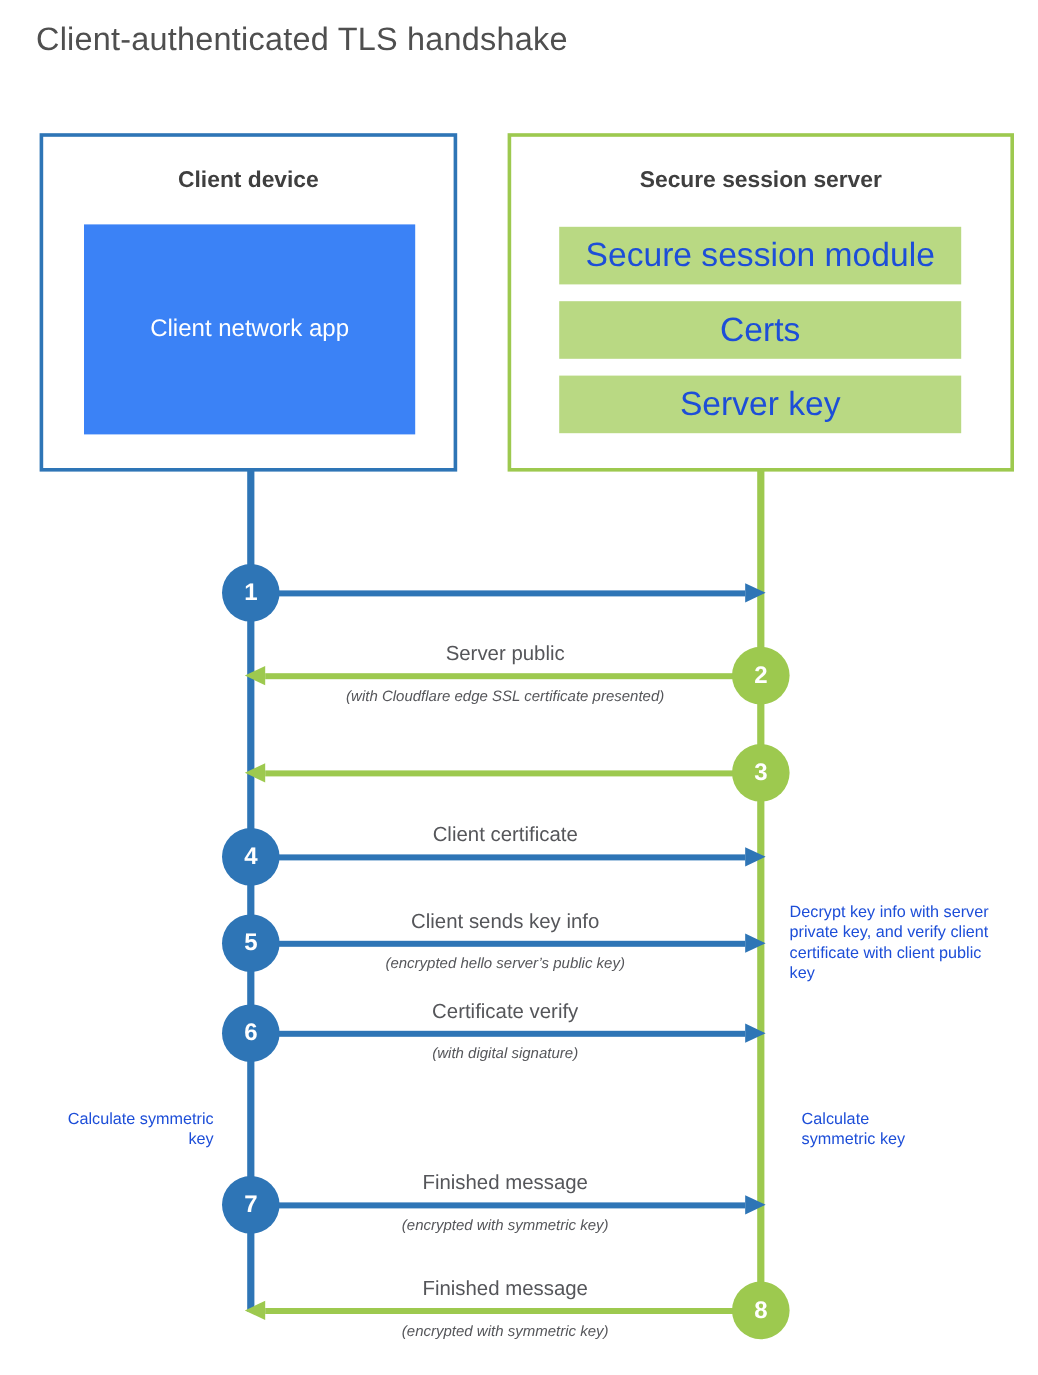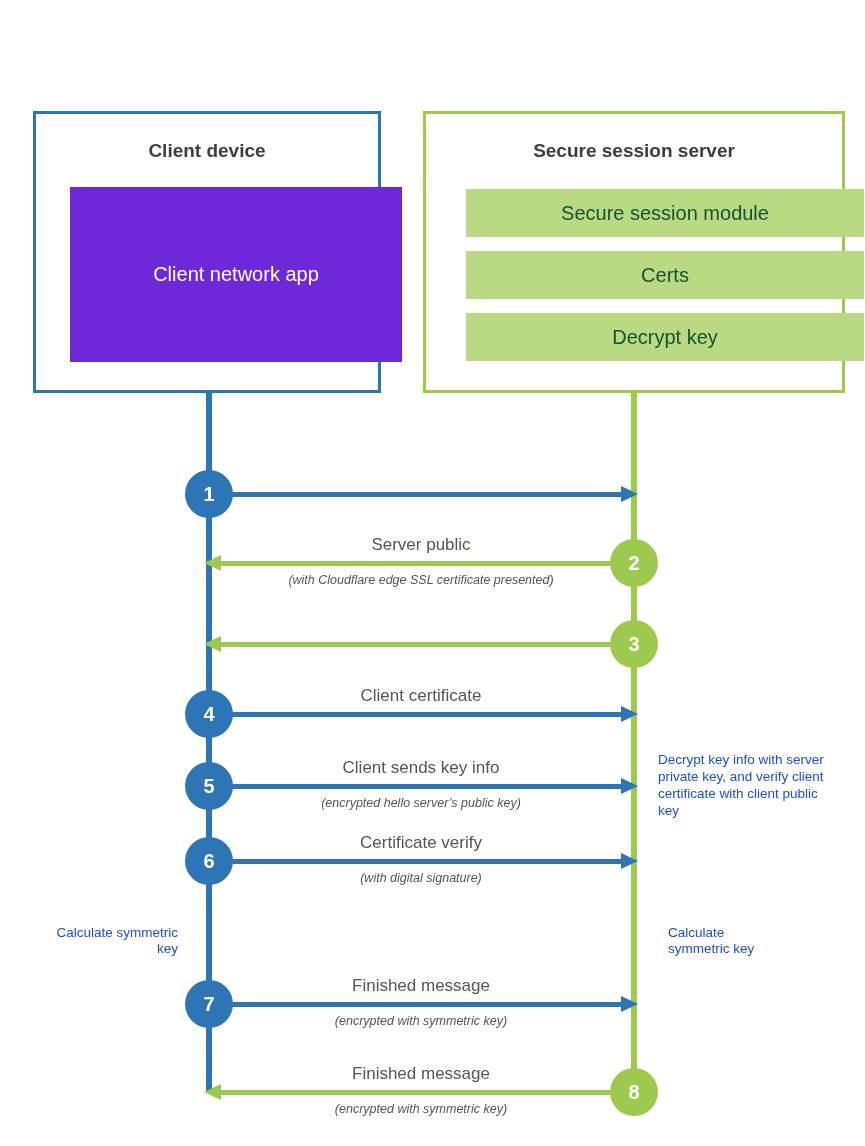--- a/index.html
+++ b/index.html
@@ -13,27 +13,27 @@
   }
   
   .entity-box { position:absolute; background:#fff; box-sizing:border-box;padding-left:26px; }
   .entity-box.client { left:33px; top:111px; width:348px; height:282px; border:3px solid #2e75b6; }
   .entity-box.server { left:423px; top:111px; width:422px; height:282px; border:3px solid #9dc94f; }
   .entity-title {
     position:absolute; left:0; top:26px; width:100%; text-align:center;
     font-size:19px; font-weight:bold; color:#3f3f3f;
   }
   .app-box {
-    position:absolute; left:34px; top:73px; width:332px; height:175px;
-    background:#6d28d9; display:flex; align-items:center; justify-content:center;
+    position:absolute; left:34px; top:73px; width:276px; height:175px;
+    background:#3b82f6; display:flex; align-items:center; justify-content:center;
   }
   .app-box span { max-width:190px; text-align:center; font-size:20px; line-height:27px; color:#ffffff; }
   .module-bar {
-    position:absolute; left:40px; width:398px; height:48px;
-    background:#b9d983; color:#14532d; font-size:20px; line-height:48px; text-align:center;
+    position:absolute; left:40px; width:335px; height:48px;
+    background:#b9d983; color:#1d4ed8; font-size:28px; line-height:48px; text-align:center;
   }
   .module-bar.m0 { top:75px; }
   .module-bar.m1 { top:137px; }
   .module-bar.m2 { top:199px; }
   
   .lifeline { position:absolute; width:6px; }
   .lifeline.blue  { left:206px; top:391px; height:702px; background:#2e75b6; }
   .lifeline.green { left:631px; top:391px; height:701px; background:#9dc94f; }
   
   .step-circle {
@@ -63,33 +63,34 @@
   .side-note { position:absolute; font-size:13.5px; line-height:17px; color:#1d4ed8; }
   .note-decrypt { left:658px; top:751px; width:172px; text-align:left; }
   .note-calc-left  { left:48px;  top:925px; width:130px; text-align:right; line-height:16px; }
   .note-calc-right { left:668px; top:925px; width:110px; text-align:left;  line-height:16px; }
 </style>
 </head>
 <body>
 
 <div class="canvas">
 
+  <div class="page-title">Client-authenticated TLS handshake</div>
 
   <div class="entity-box client">
     <div class="entity-title">Client device</div>
     <div class="app-box">
       <span>Client network app</span>
     </div>
   </div>
 
   <div class="entity-box server">
     <div class="entity-title">Secure session server</div>
     <div class="module-bar m0">Secure session module</div>
     <div class="module-bar m1">Certs</div>
-    <div class="module-bar m2">Decrypt key</div>
+    <div class="module-bar m2">Server key</div>
   </div>
 
   <div class="lifeline blue"></div>
   <div class="lifeline green"></div>
 
   <div class="arrow-body blue" style="top:492px"></div>
   <div class="arrow-head right" style="top:486px"></div>
   <div class="step-circle blue" style="top:470px">1</div>
 
   <div class="msg-label" style="top:535px">Server public</div>

